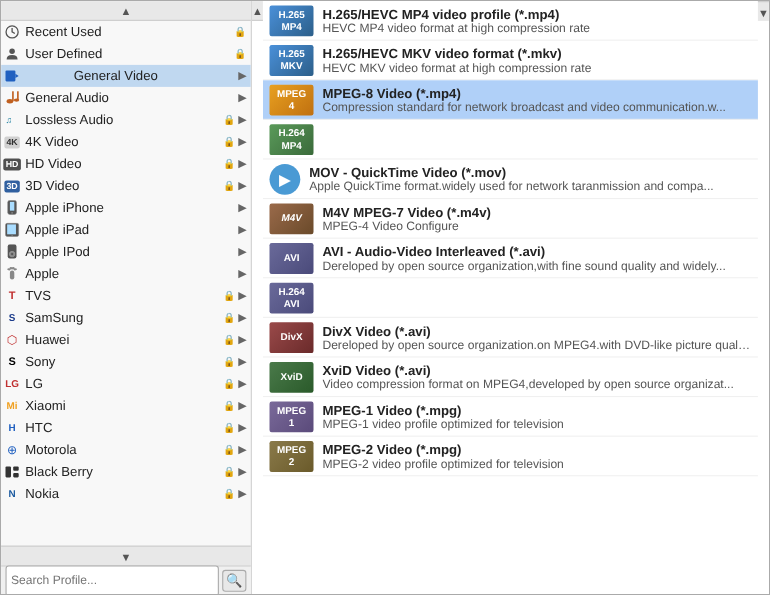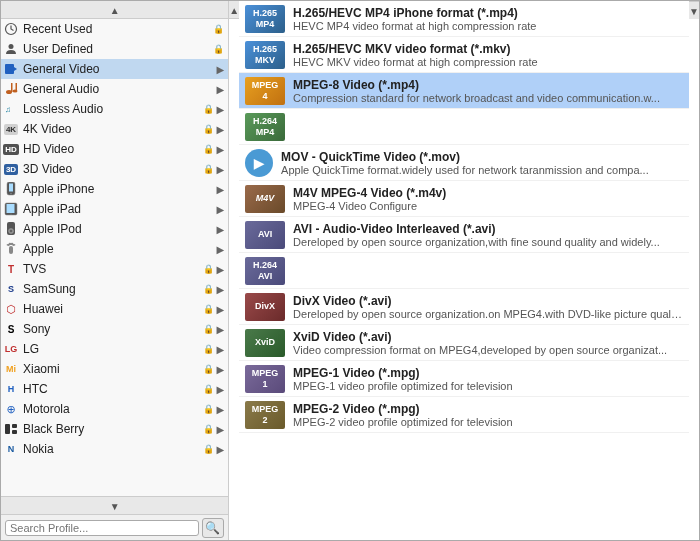--- a/index.html
+++ b/index.html
@@ -51,20 +51,21 @@
       display: flex;
       align-items: center;
       padding: 2px 4px 2px 2px;
       height: 20px;
       cursor: pointer;
       white-space: nowrap;
     }
 
     .left-item.selected {
       background: #c0d8f0;
+      gap: 44px;
     }
 
     .left-item .item-icon {
       width: 16px;
       height: 16px;
       margin-right: 4px;
       flex-shrink: 0;
       display: flex;
       align-items: center;
       justify-content: center;
@@ -103,21 +104,21 @@
       display: flex;
       align-items: center;
       height: 26px;
       padding: 2px 4px;
       background: #f0f0f0;
       border-top: 1px solid #ccc;
     }
 
     .search-input {
       flex: 1;
-      height: 16px;
+      height: 28px;
       border: 1px solid #aaa;
       border-radius: 3px;
       padding: 2px 4px;
       font-size: 11px;
       background: #fff;
     }
 
     .search-btn {
       width: 22px;
       height: 20px;
@@ -455,21 +456,21 @@
   <div class="right-panel">
     <div class="right-scroll-up">
       <span class="chevron-up"></span>
     </div>
 
     <div class="right-list" id="right-list">
         <div class="right-item">
           <div class="format-icon icon-hevc" style="white-space: pre;">H.265
 MP4</div>
           <div class="format-details">
-            <div class="format-name">H.265/HEVC MP4 iPhone format (*.mp4)</div>
+            <div class="format-name">H.265/HEVC MP4 video profile (*.mp4)</div>
             <div class="format-desc">HEVC MP4 video format at high compression rate</div>
           </div>
         </div>
         <div class="right-item">
           <div class="format-icon icon-hevc" style="white-space: pre;">H.265
 MKV</div>
           <div class="format-details">
             <div class="format-name">H.265/HEVC MKV video format (*.mkv)</div>
             <div class="format-desc">HEVC MKV video format at high compression rate</div>
           </div>
@@ -489,21 +490,21 @@
         <div class="right-item">
           <div style="width: 28px; height: 28px; border-radius: 50%; background: rgb(74, 154, 212); margin-right: 8px; flex-shrink: 0; display: flex; align-items: center; justify-content: center; color: rgb(255, 255, 255); font-size: 14px;">▶</div>
           <div class="format-details">
             <div class="format-name">MOV - QuickTime Video (*.mov)</div>
             <div class="format-desc">Apple QuickTime format.widely used for network taranmission and compa...</div>
           </div>
         </div>
         <div class="right-item">
           <div class="format-icon icon-m4v" style="white-space: pre;">M4V</div>
           <div class="format-details">
-            <div class="format-name">M4V MPEG-4 Video (*.m4v)</div>
+            <div class="format-name">M4V MPEG-7 Video (*.m4v)</div>
             <div class="format-desc">MPEG-4 Video Configure</div>
           </div>
         </div>
         <div class="right-item">
           <div class="format-icon icon-avi" style="white-space: pre;">AVI</div>
           <div class="format-details">
             <div class="format-name">AVI - Audio-Video Interleaved (*.avi)</div>
             <div class="format-desc">Dereloped by open source organization,with fine sound quality and widely...</div>
           </div>
         </div>

